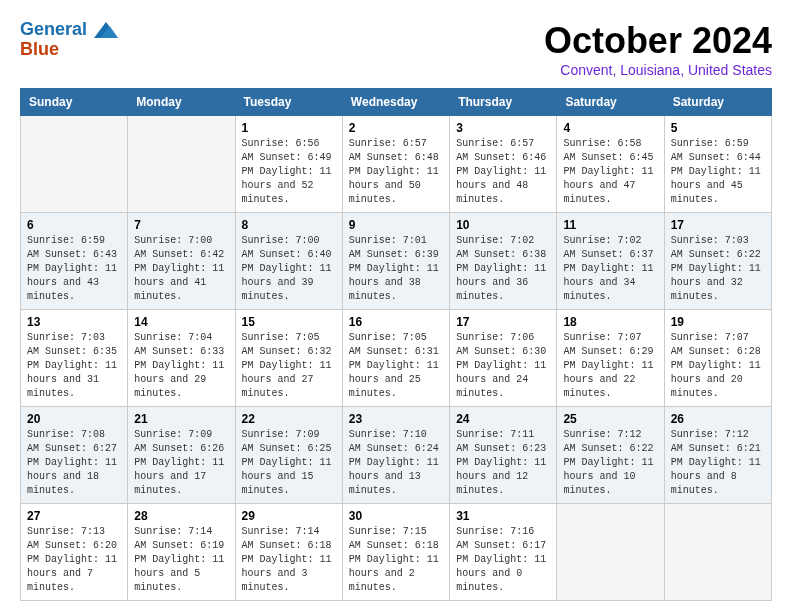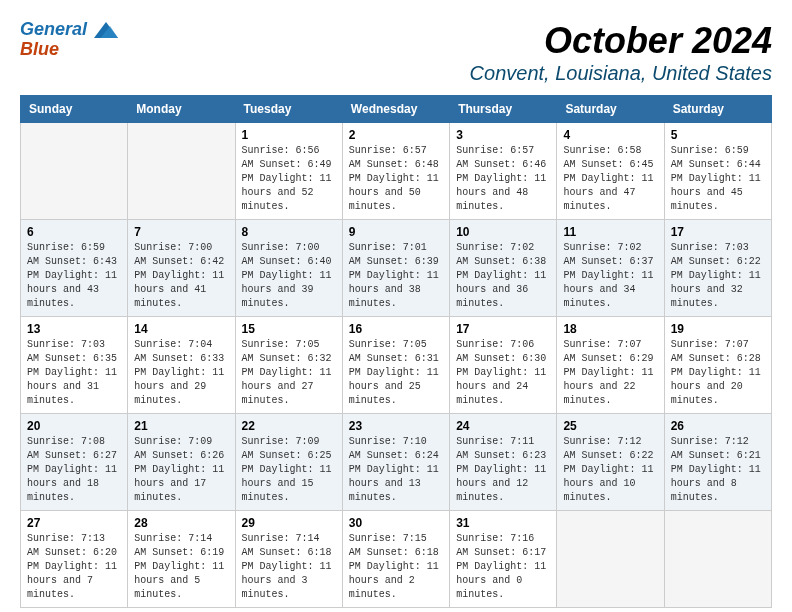--- a/index.html
+++ b/index.html
@@ -8,21 +8,20 @@
       background: #fff;
       width: 792px;
       min-height: 612px;
       padding: 20px;
     }
     .header-area {
       display: flex;
       justify-content: space-between;
       align-items: flex-start;
       margin-bottom: 10px;
-      font-style: italic;
     }
     .logo {
       display: flex;
       align-items: center;
     }
     .logo-text {
       font-size: 18px;
       font-weight: bold;
       color: #333;
       line-height: 1.1;
@@ -37,22 +36,22 @@
     }
     .title-area {
       text-align: right;
     }
     .month-title {
       font-size: 36px;
       font-weight: bold;
       color: #000000;
     }
     .location {
-      font-size: 20px;
-      color: #0c4a6e;
+      font-size: 14px;
+      color: #6d28d9;
     }
     .calendar-table {
       width: 100%;
       border-collapse: collapse;
       font-size: 11px;
     }
     .calendar-table thead th {
       background-color: #2e6da4;
       color: #fff;
       text-align: left;

